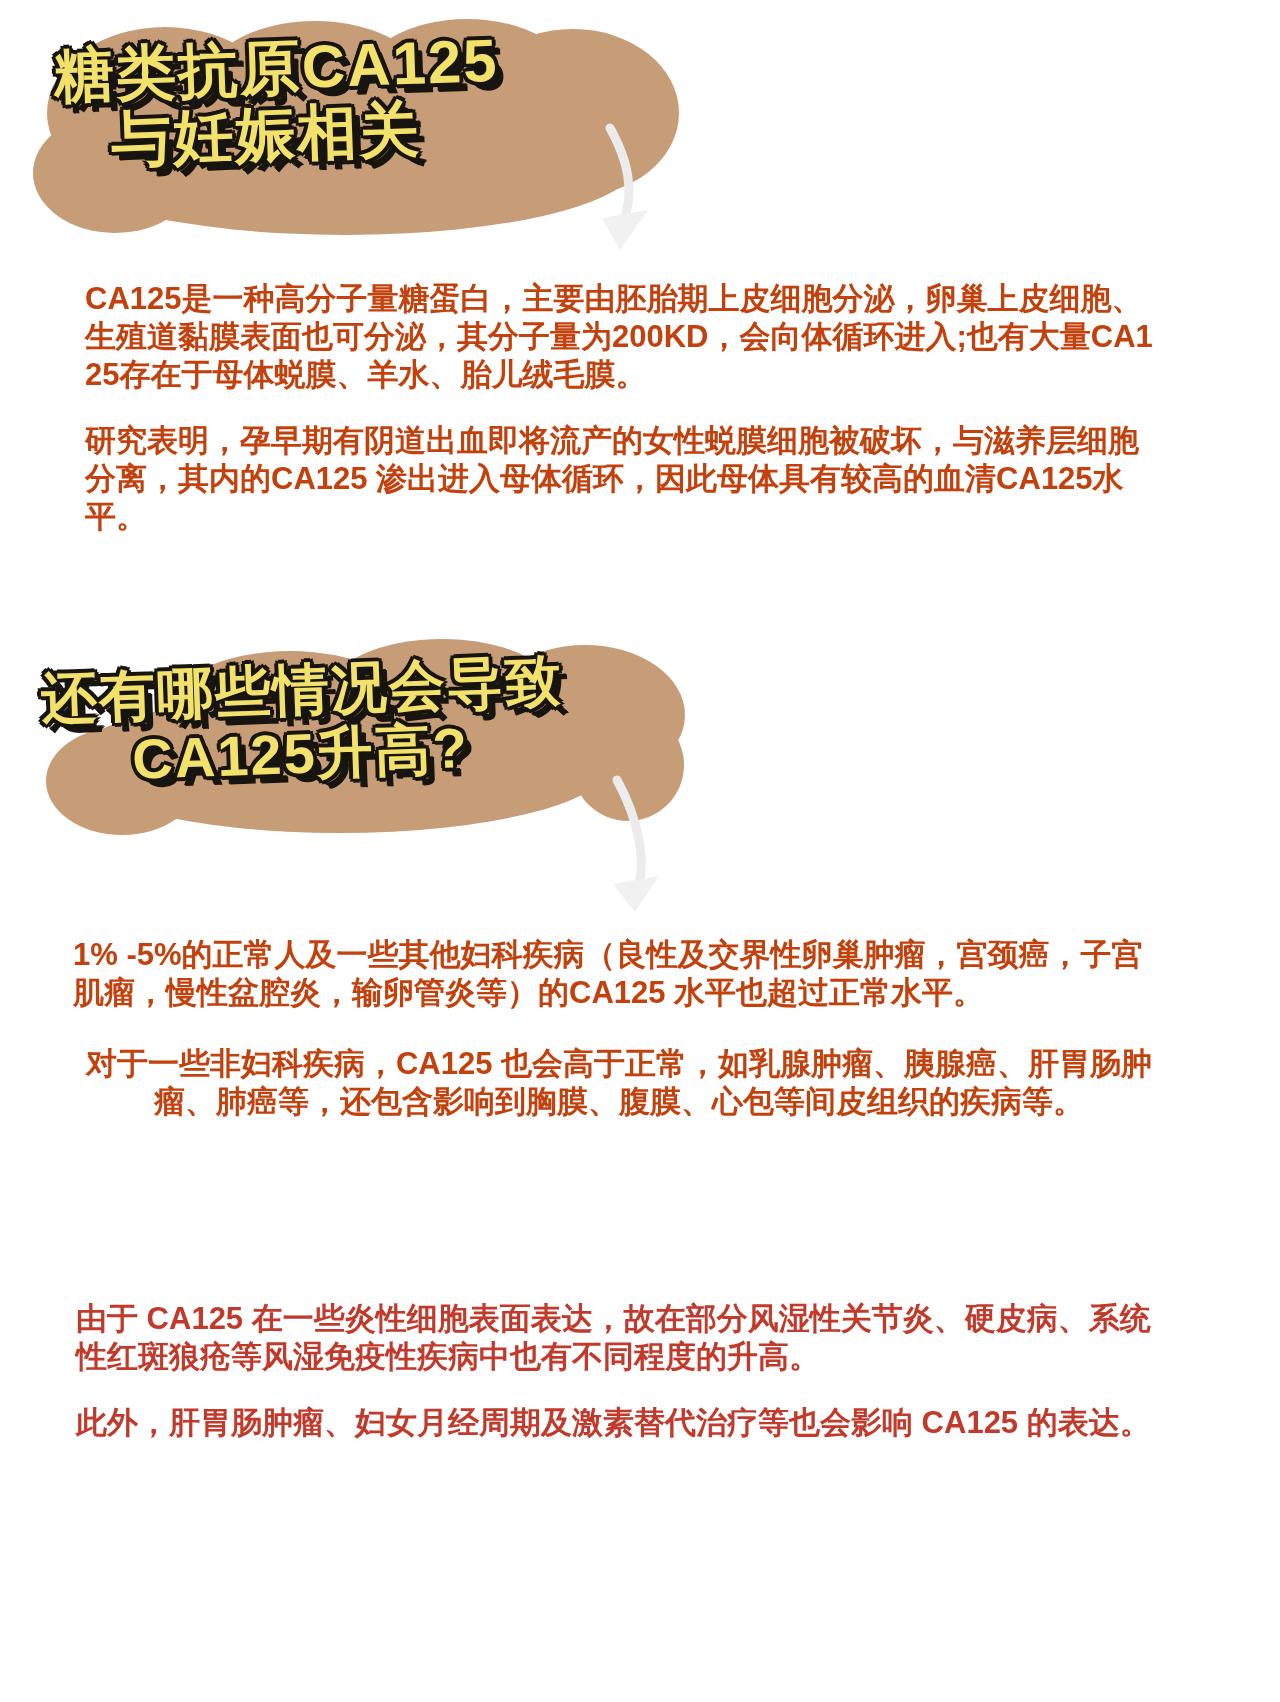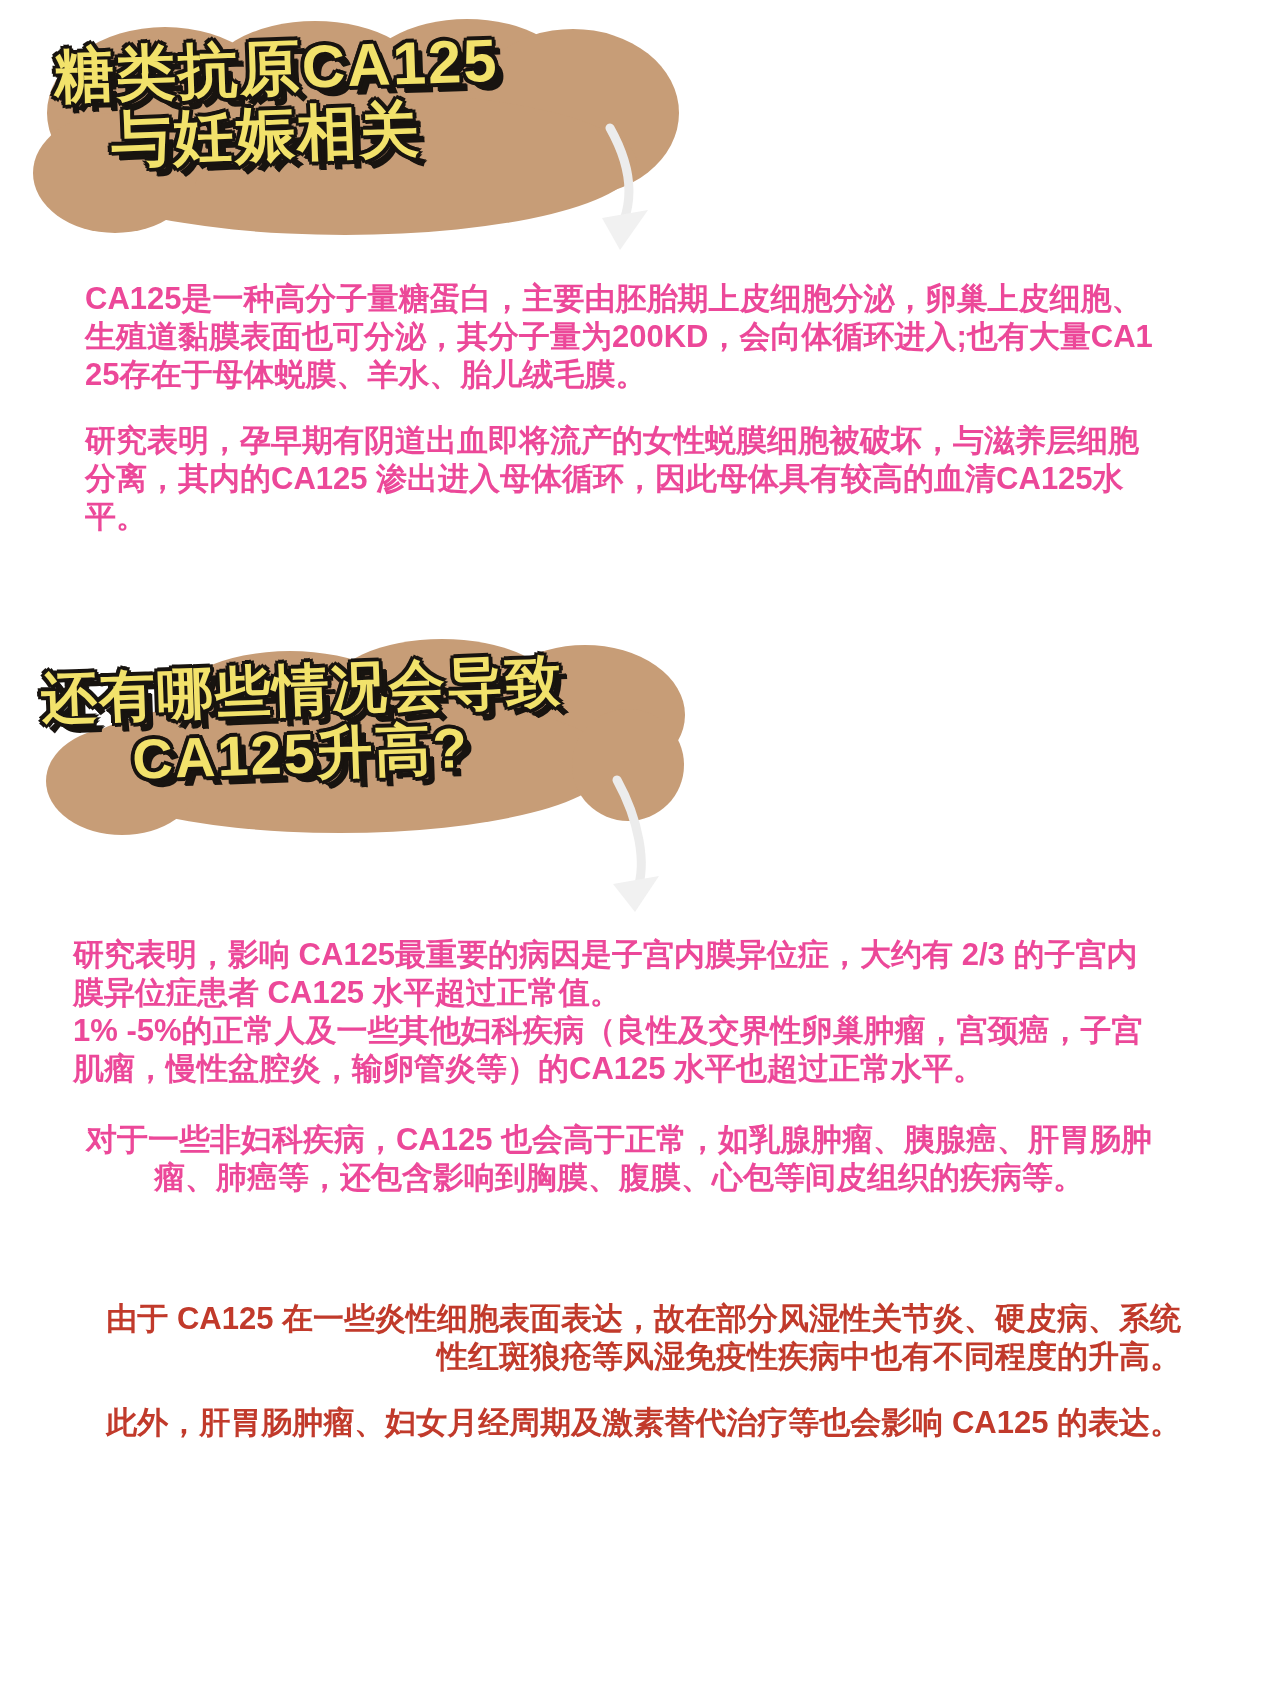--- a/index.html
+++ b/index.html
@@ -37,35 +37,35 @@
        7px  8px 0 #181410, 8px  9px 0 #181410;
     letter-spacing: 2px;
     white-space: nowrap;
   }
   .title-1 { left: 55px; top: 36px; width: 420px; font-size: 60px; line-height: 66px; }
   .title-2 { left: 42px; top: 658px; width: 515px; font-size: 56px; line-height: 64px; }
   .blob-title .t-line { display: block; }
 
   .body-text {
     position: absolute;
-    color: #ec4899;
+    color: #c2410c;
     font-size: 31px;
     line-height: 38px;
     font-weight: 700;
     word-break: break-all;
     letter-spacing: 0px;
   }
   .text-block-1 { left: 85px; top: 280px; width: 1082px; }
   .text-block-1 p + p { margin-top: 28px; }
 
   .text-block-2 { left: 73px; top: 936px; width: 1092px; }
   .text-block-2 p { margin: 0; }
   .text-block-2 p.gap-before { margin-top: 33px; text-align: center; }
 
-  .warning-block { left: 76px; top: 1300px; width: 1105px; color: #c13a2b; text-align: right; }
+  .warning-block { left: 76px; top: 1300px; width: 1105px; color: #c13a2b; }
   .warning-block p { margin: 0; }
   .warning-block p + p { margin-top: 28px; }
 </style>
 </head>
 <body>
 
 <div class="canvas">
 
   <svg class="blob-svg blob-1" width="665" height="235" viewBox="0 0 665 235" xmlns="http://www.w3.org/2000/svg">
     <g fill="#c79d77">
@@ -108,21 +108,20 @@
     <span class="t-line">还有哪些情况会导致</span>
     <span class="t-line">CA125升高?</span>
   </div>
 
   <svg class="arrow-svg arrow-2" width="100" height="150" viewBox="0 0 100 150" xmlns="http://www.w3.org/2000/svg">
     <path d="M32,8 C54,48 62,92 52,118" fill="none" stroke="#ececec" stroke-width="9" stroke-linecap="round"></path>
     <polygon points="28,112 74,104 50,140" fill="#f1f1f1"></polygon>
   </svg>
 
   <div class="body-text text-block-2">
-    <p>研究表明，影响 CA125最重要的病因是子宫内膜异位症，大约有 2/3 的子宫内膜异位症患者 CA125 水平超过正常值。</p>
     <p>1% -5%的正常人及一些其他妇科疾病（良性及交界性卵巢肿瘤，宫颈癌，子宫肌瘤，慢性盆腔炎，输卵管炎等）的CA125 水平也超过正常水平。</p>
     <p class="gap-before">对于一些非妇科疾病，CA125 也会高于正常，如乳腺肿瘤、胰腺癌、肝胃肠肿瘤、肺癌等，还包含影响到胸膜、腹膜、心包等间皮组织的疾病等。</p>
   </div>
 
   <div class="body-text warning-block">
     <p>由于 CA125 在一些炎性细胞表面表达，故在部分风湿性关节炎、硬皮病、系统性红斑狼疮等风湿免疫性疾病中也有不同程度的升高。</p>
     <p>此外，肝胃肠肿瘤、妇女月经周期及激素替代治疗等也会影响 CA125 的表达。</p>
   </div>
 
 </div>

